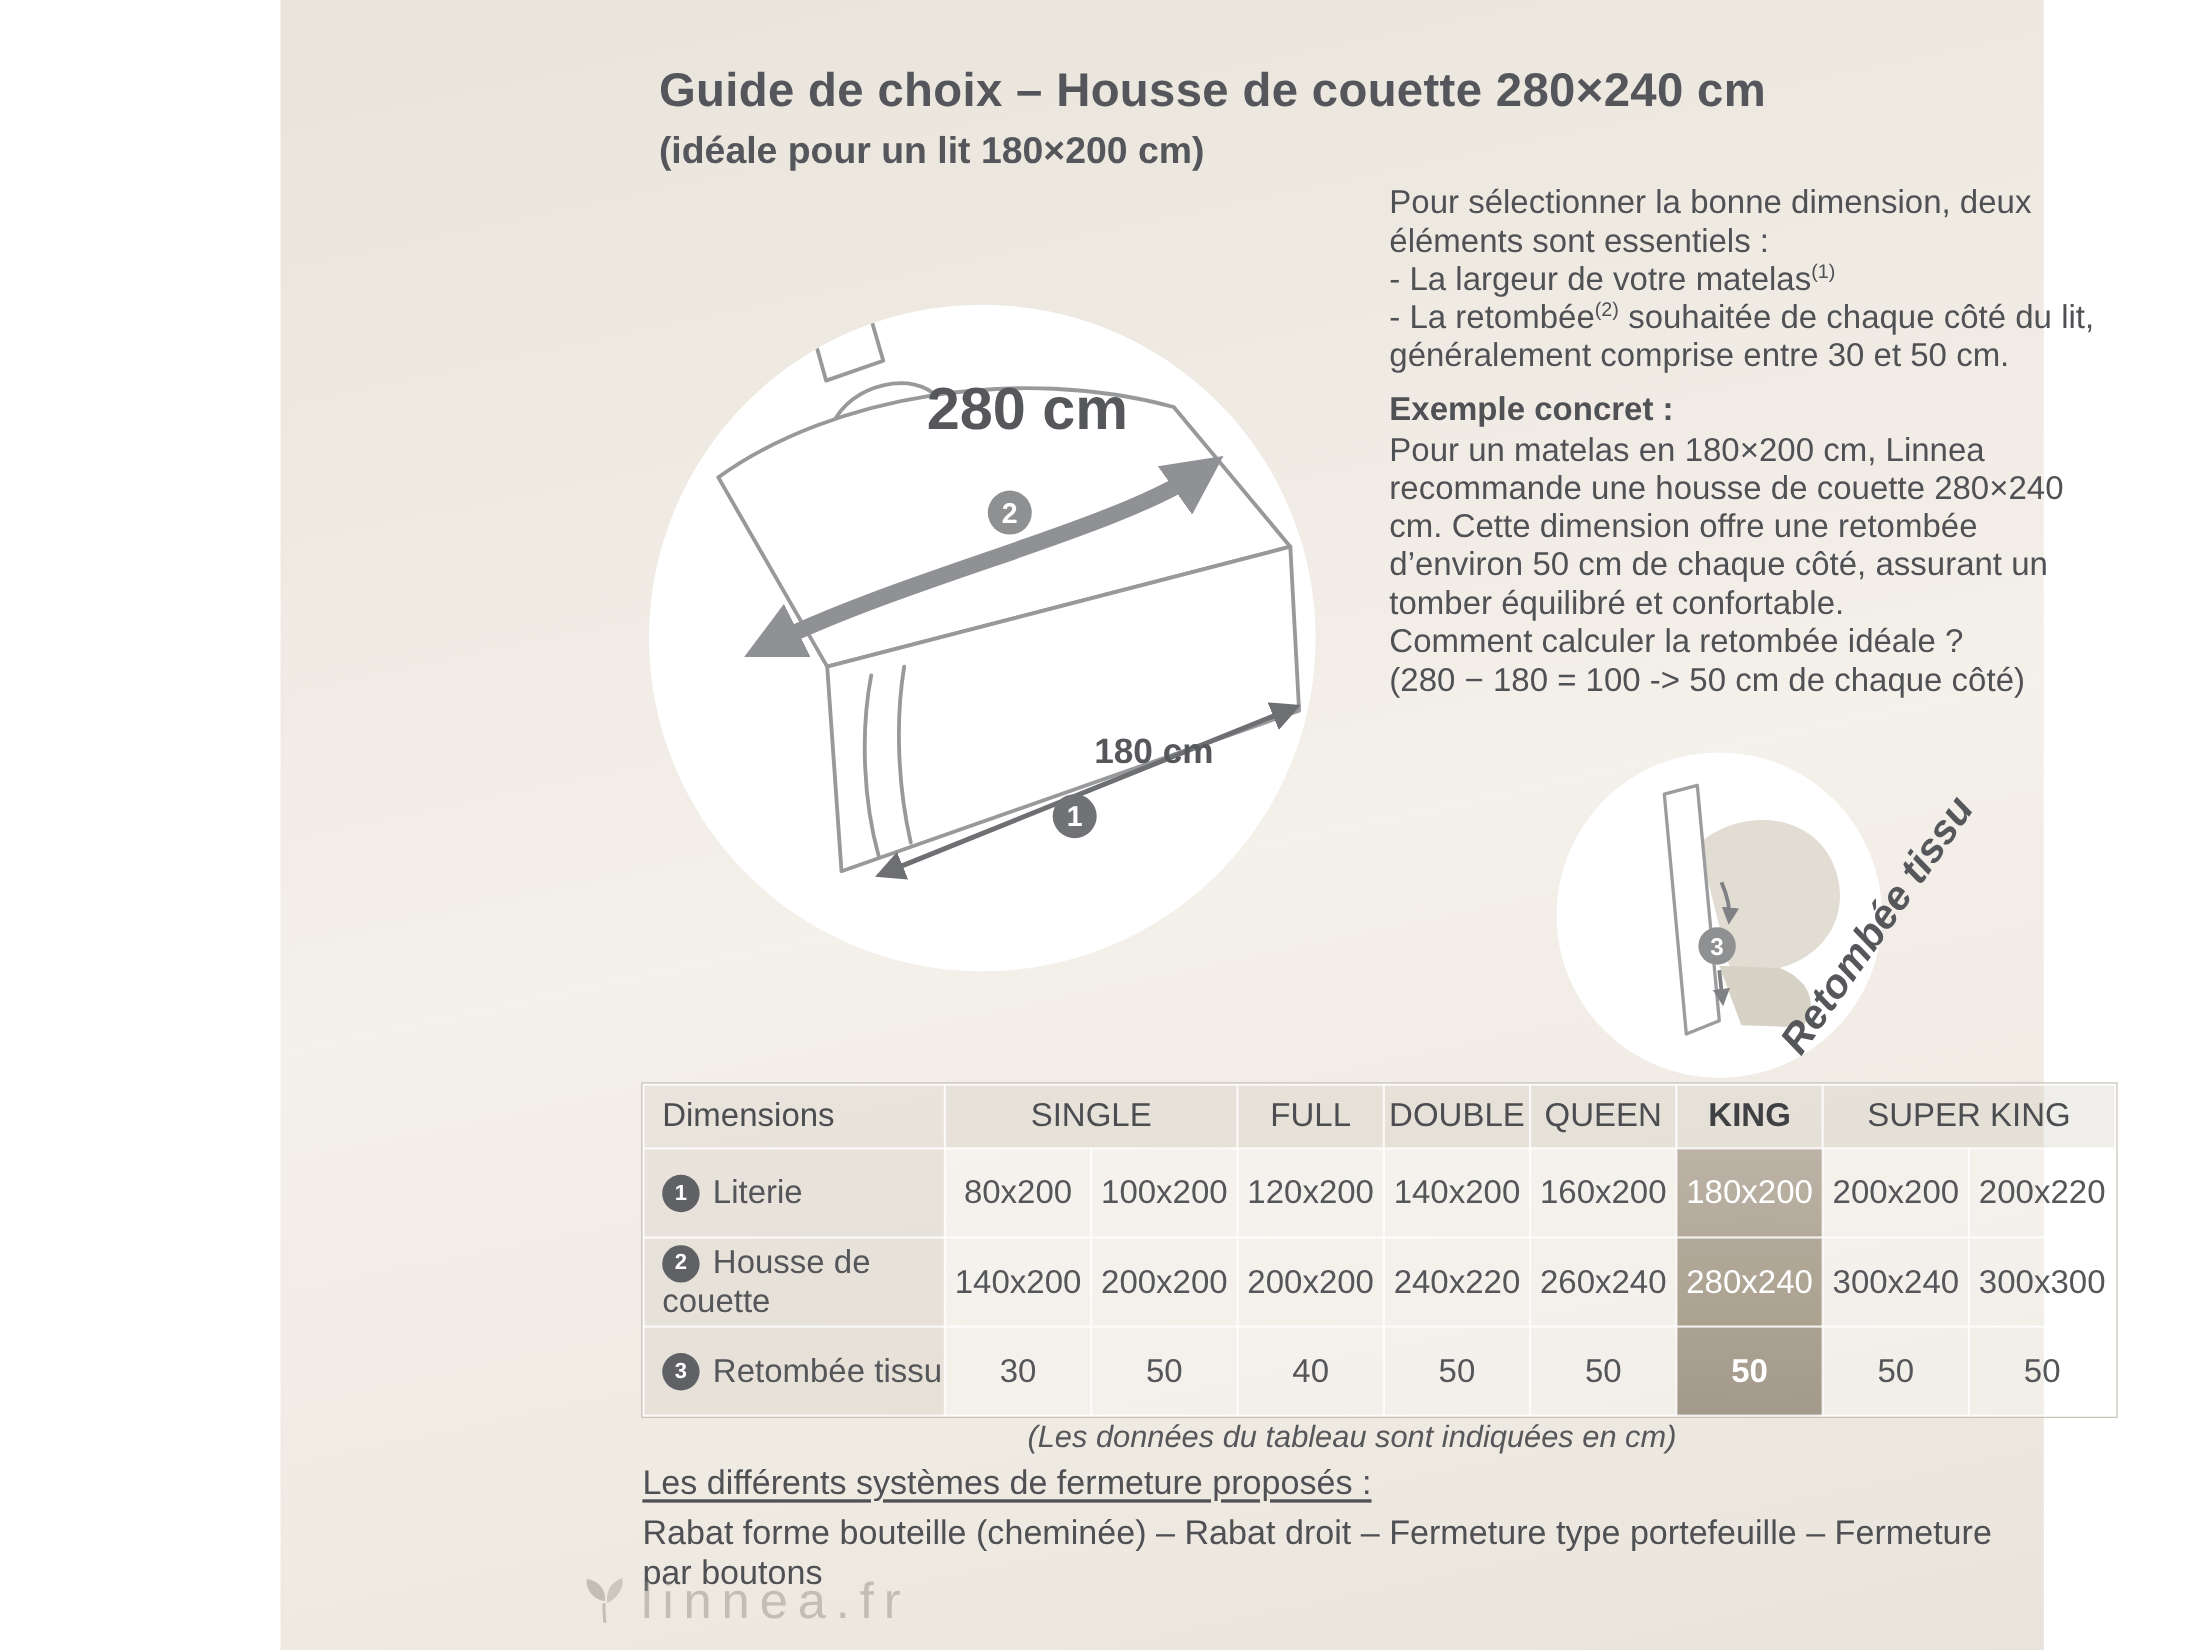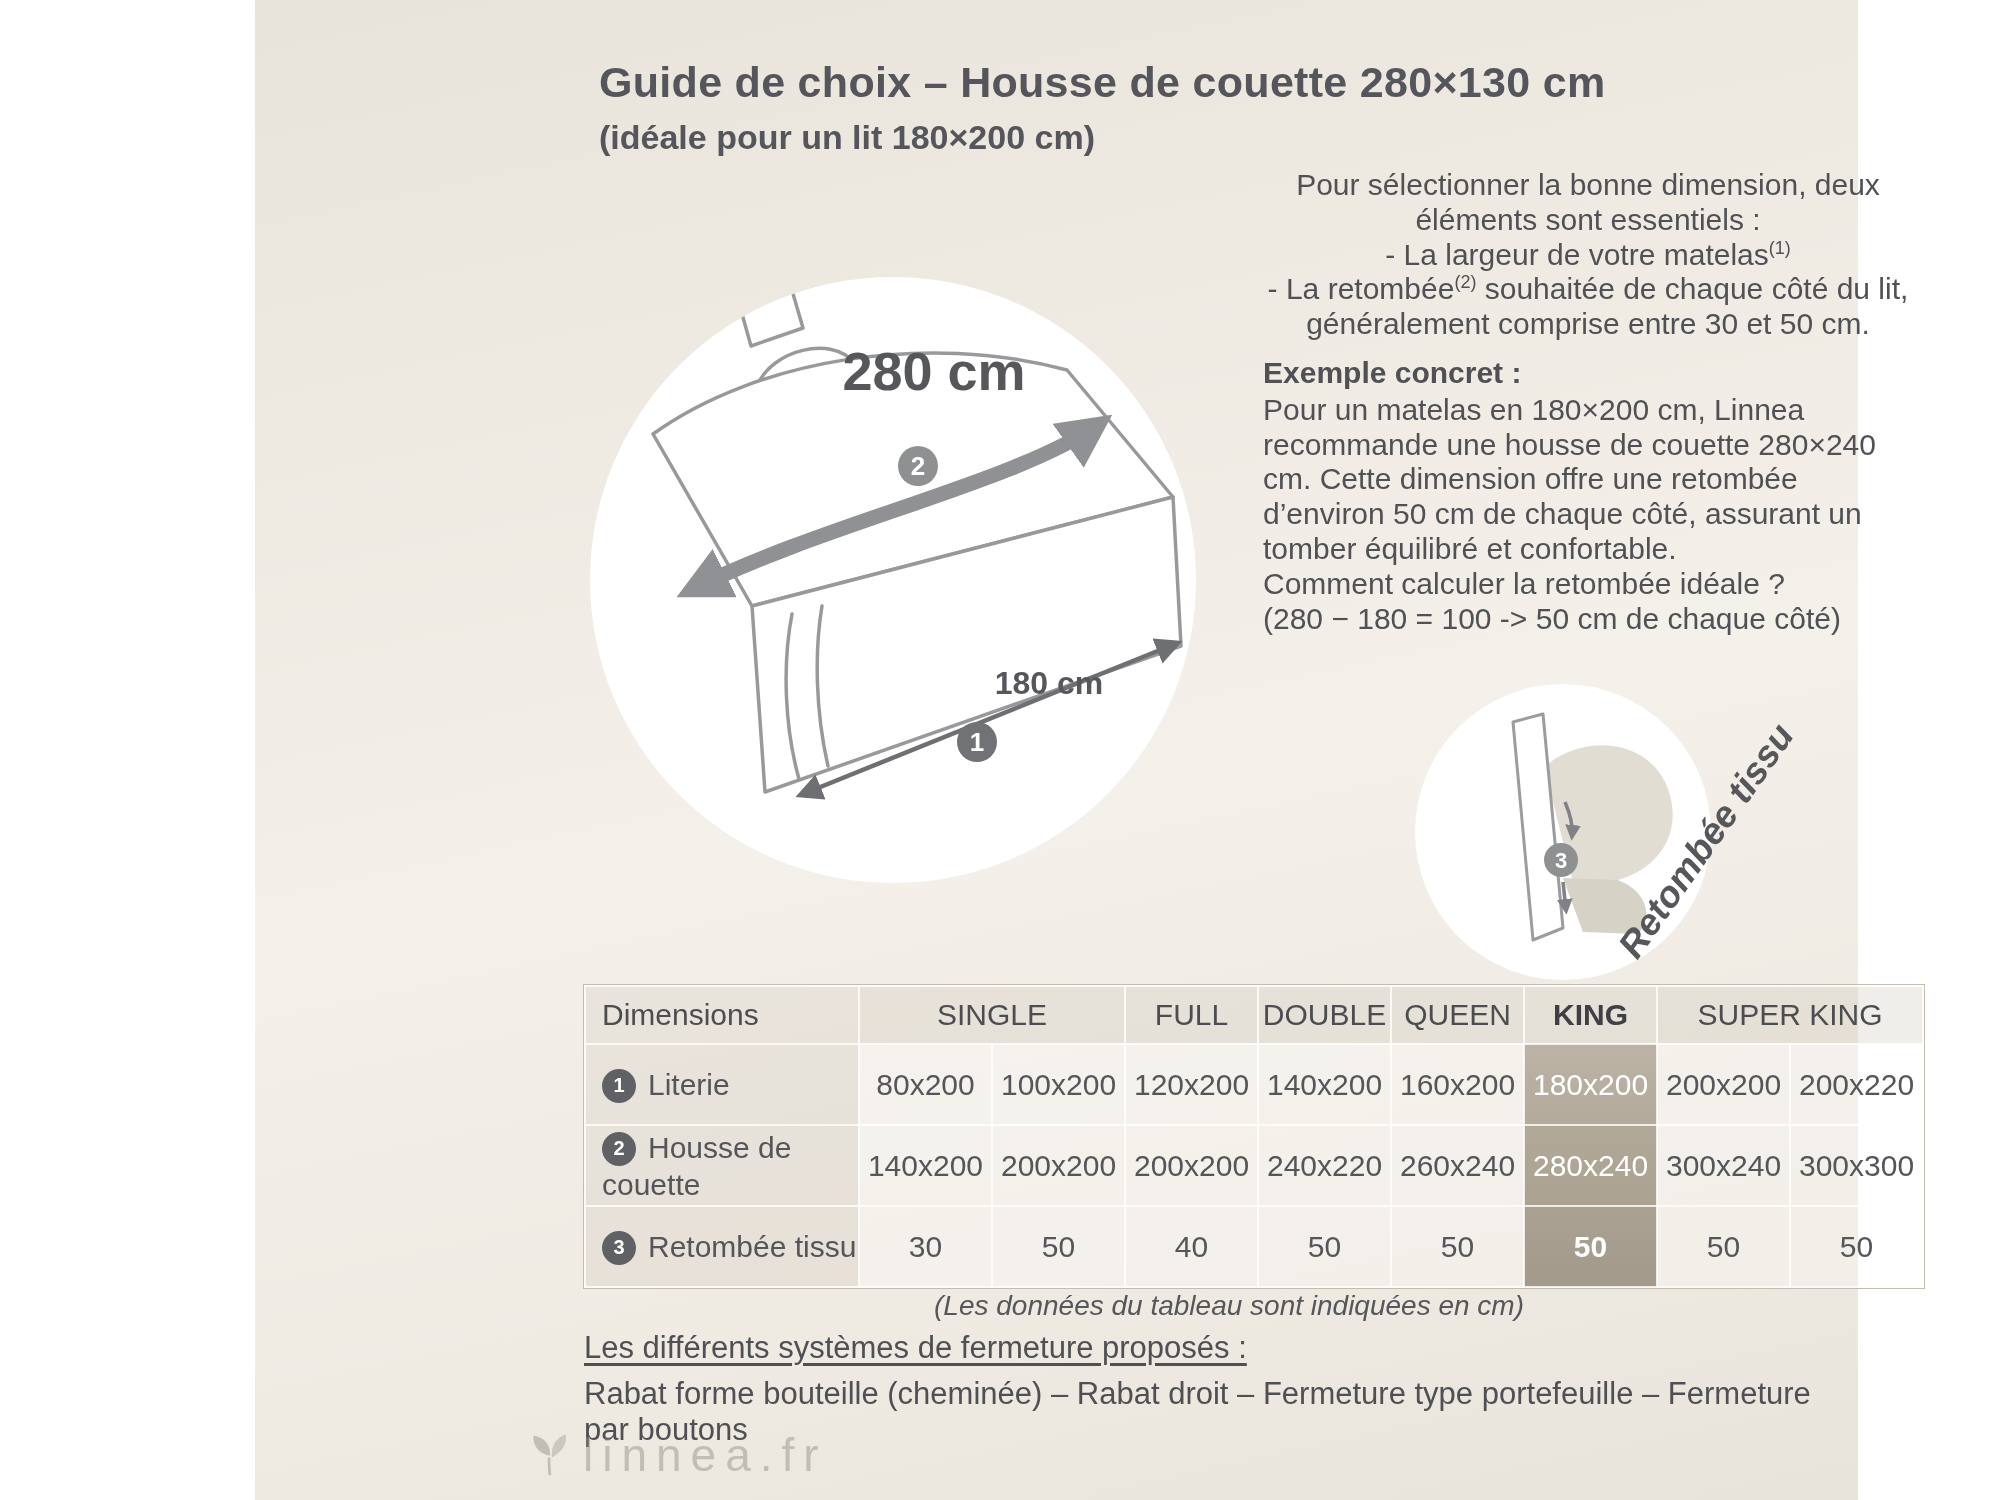--- a/index.html
+++ b/index.html
@@ -16,21 +16,21 @@
   .page-title{
     position:absolute;left:344px;top:58px;margin:0;
     font-size:43px;font-weight:bold;color:#54565b;letter-spacing:.3px;
   }
   .page-subtitle{
     position:absolute;left:344px;top:118px;margin:0;
     font-size:34px;font-weight:bold;color:#54565b;
   }
   .intro{
     position:absolute;left:1008px;top:168px;width:650px;
-    font-size:30px;line-height:1.16;color:#4f5155;text-align:center;
+    font-size:30px;line-height:1.16;color:#4f5155;
   }
   .intro sup{font-size:18px;line-height:0;}
   .example{
     position:absolute;left:1008px;top:356px;width:650px;
     font-size:30px;line-height:1.16;color:#4f5155;
   }
   .example-heading{font-weight:bold;margin-bottom:2px;}
   .bed-circle{position:absolute;left:332px;top:274px;width:612px;height:612px;}
   .drop-circle{position:absolute;left:1158px;top:682px;width:300px;height:300px;}
   .drop-label{
@@ -85,21 +85,21 @@
     display:flex;align-items:flex-start;gap:10px;
     color:rgba(143,138,129,0.45);
   }
   .watermark .wm-text{font-size:46px;letter-spacing:9px;}
 </style>
 </head>
 <body>
 
 <div class="panel">
 
-  <h1 class="page-title">Guide de choix – Housse de couette 280×130 cm</h1>
+  <h1 class="page-title">Guide de choix – Housse de couette 280×240 cm</h1>
   <h2 class="page-subtitle">(idéale pour un lit 180×200 cm)</h2>
 
   <div class="intro">
     <span>Pour sélectionner la bonne dimension, deux éléments sont essentiels :</span><br>
     <span>- La largeur de votre matelas</span><sup>(1)</sup><br>
     <span>- La retombée</span><sup>(2)</sup><span> souhaitée de chaque côté du lit, généralement comprise entre 30 et 50 cm.</span>
   </div>
 
   <div class="example">
     <div class="example-heading">Exemple concret :</div>

